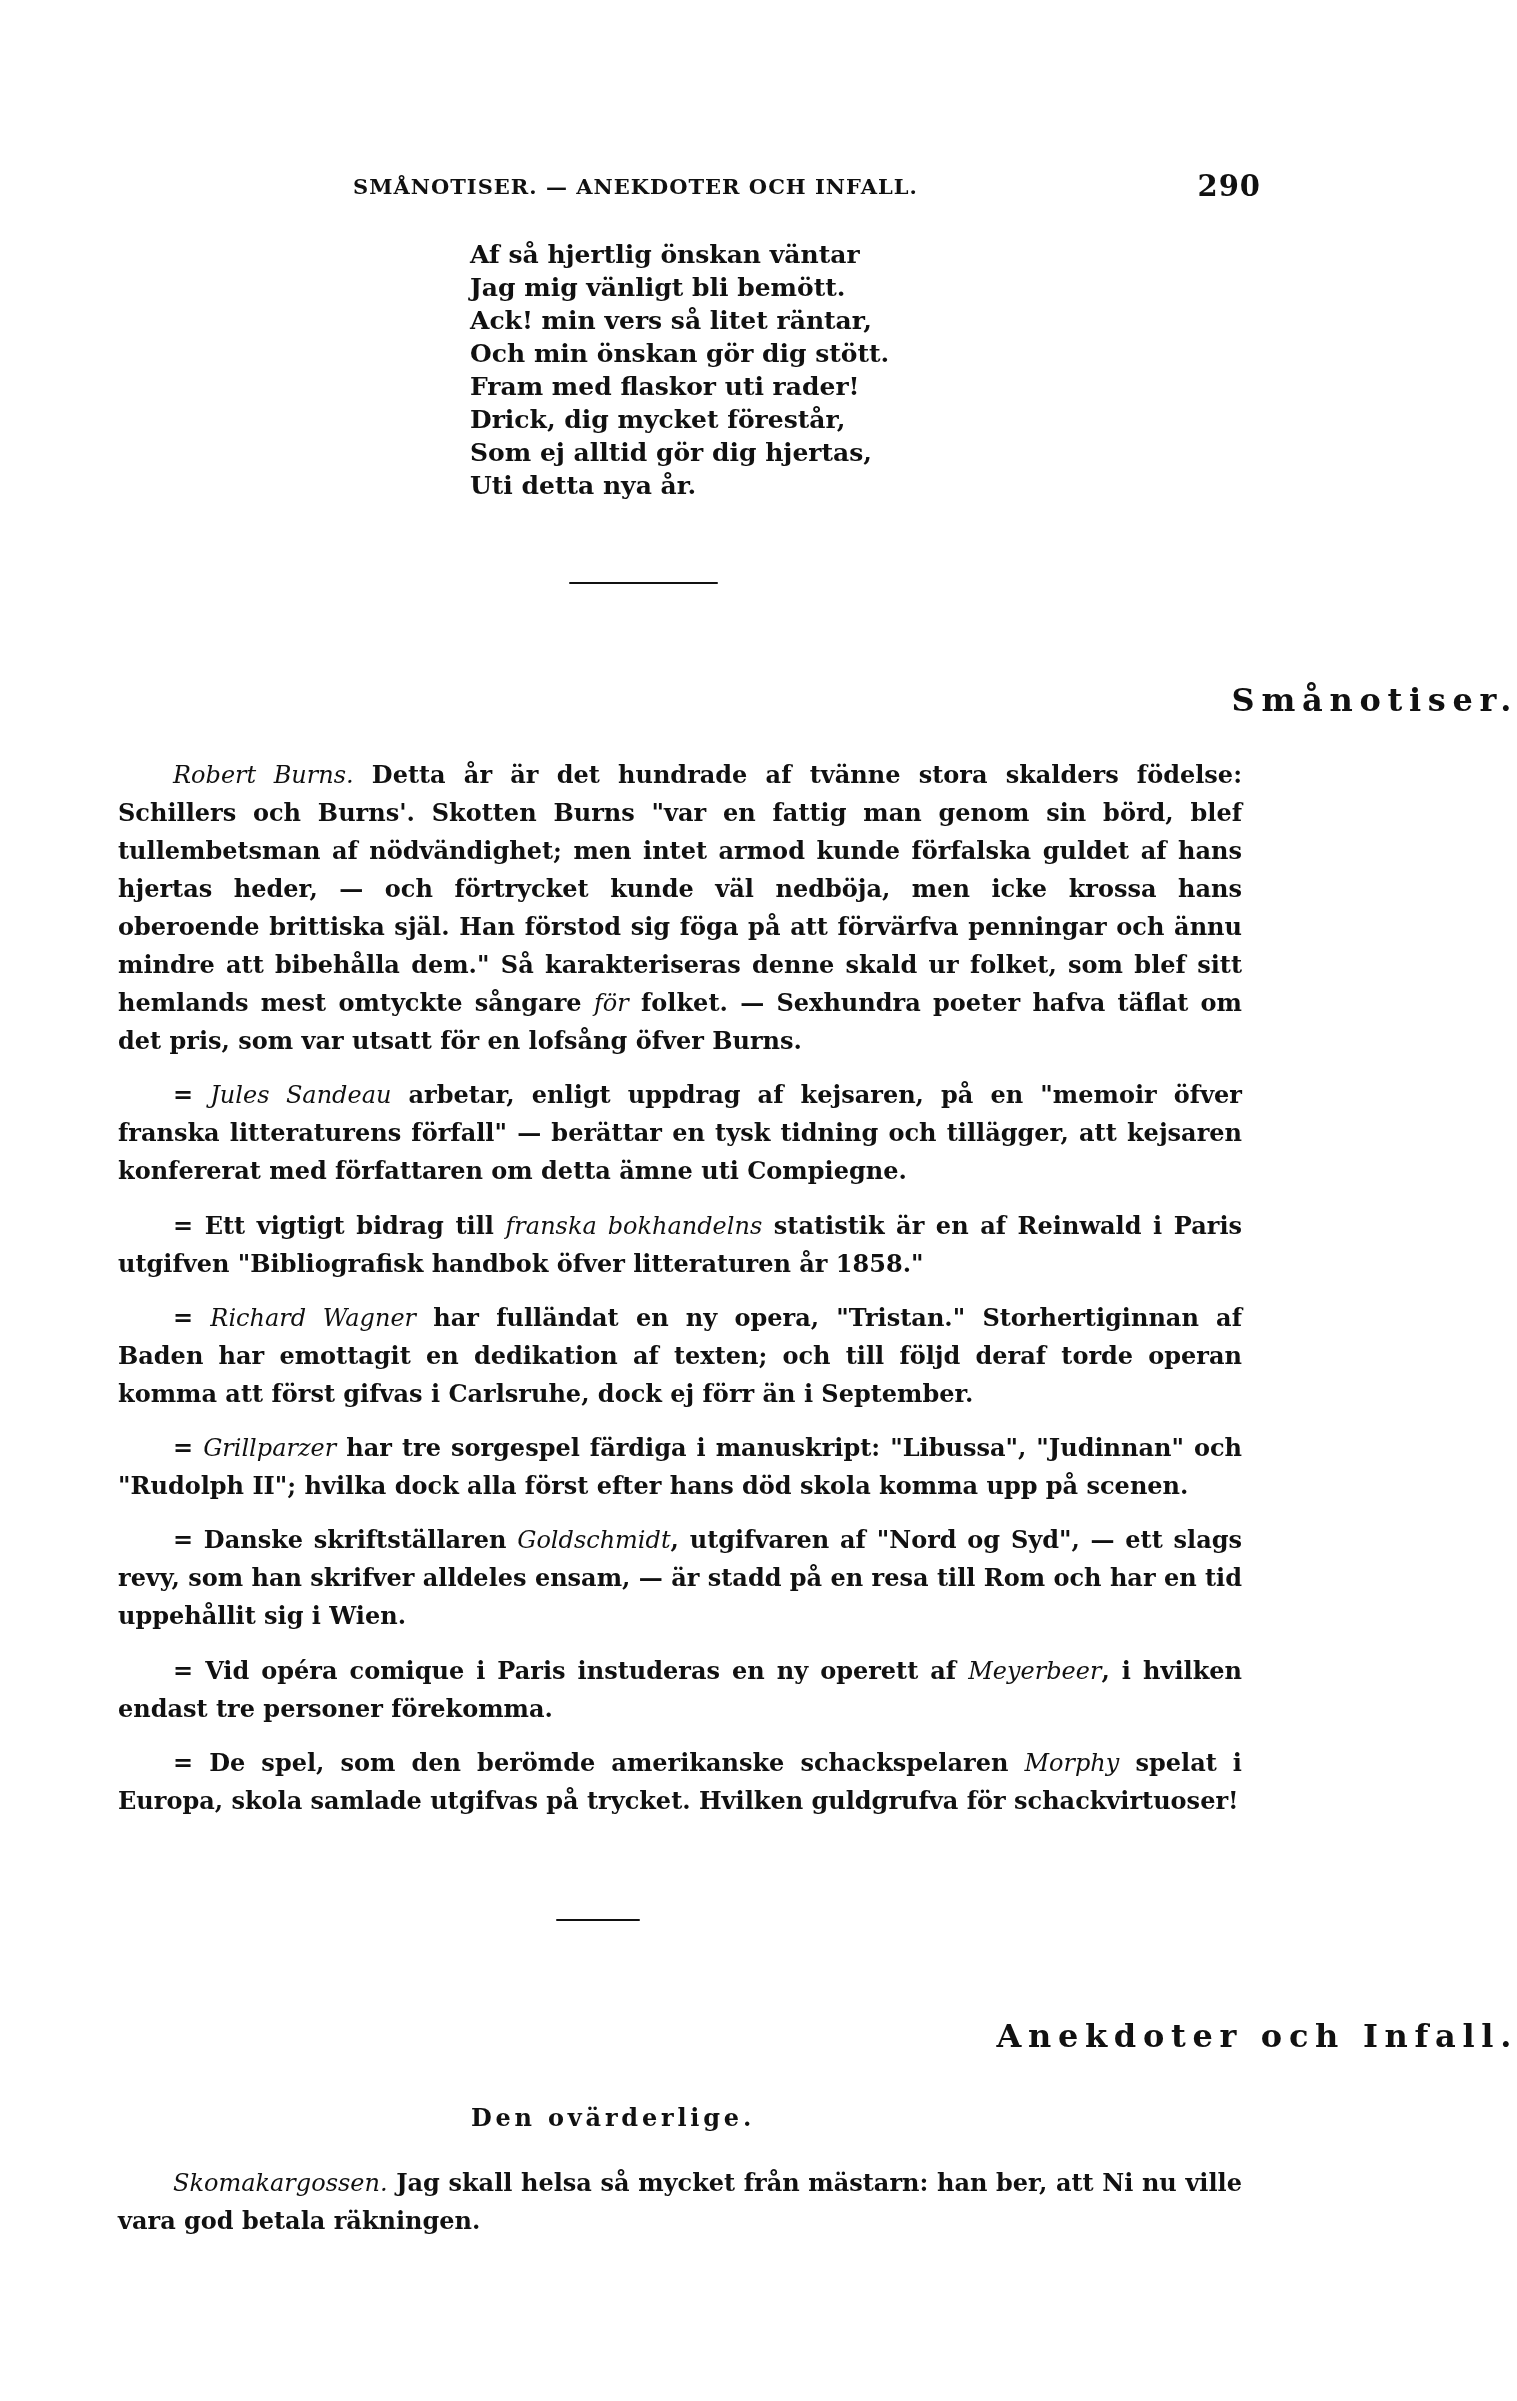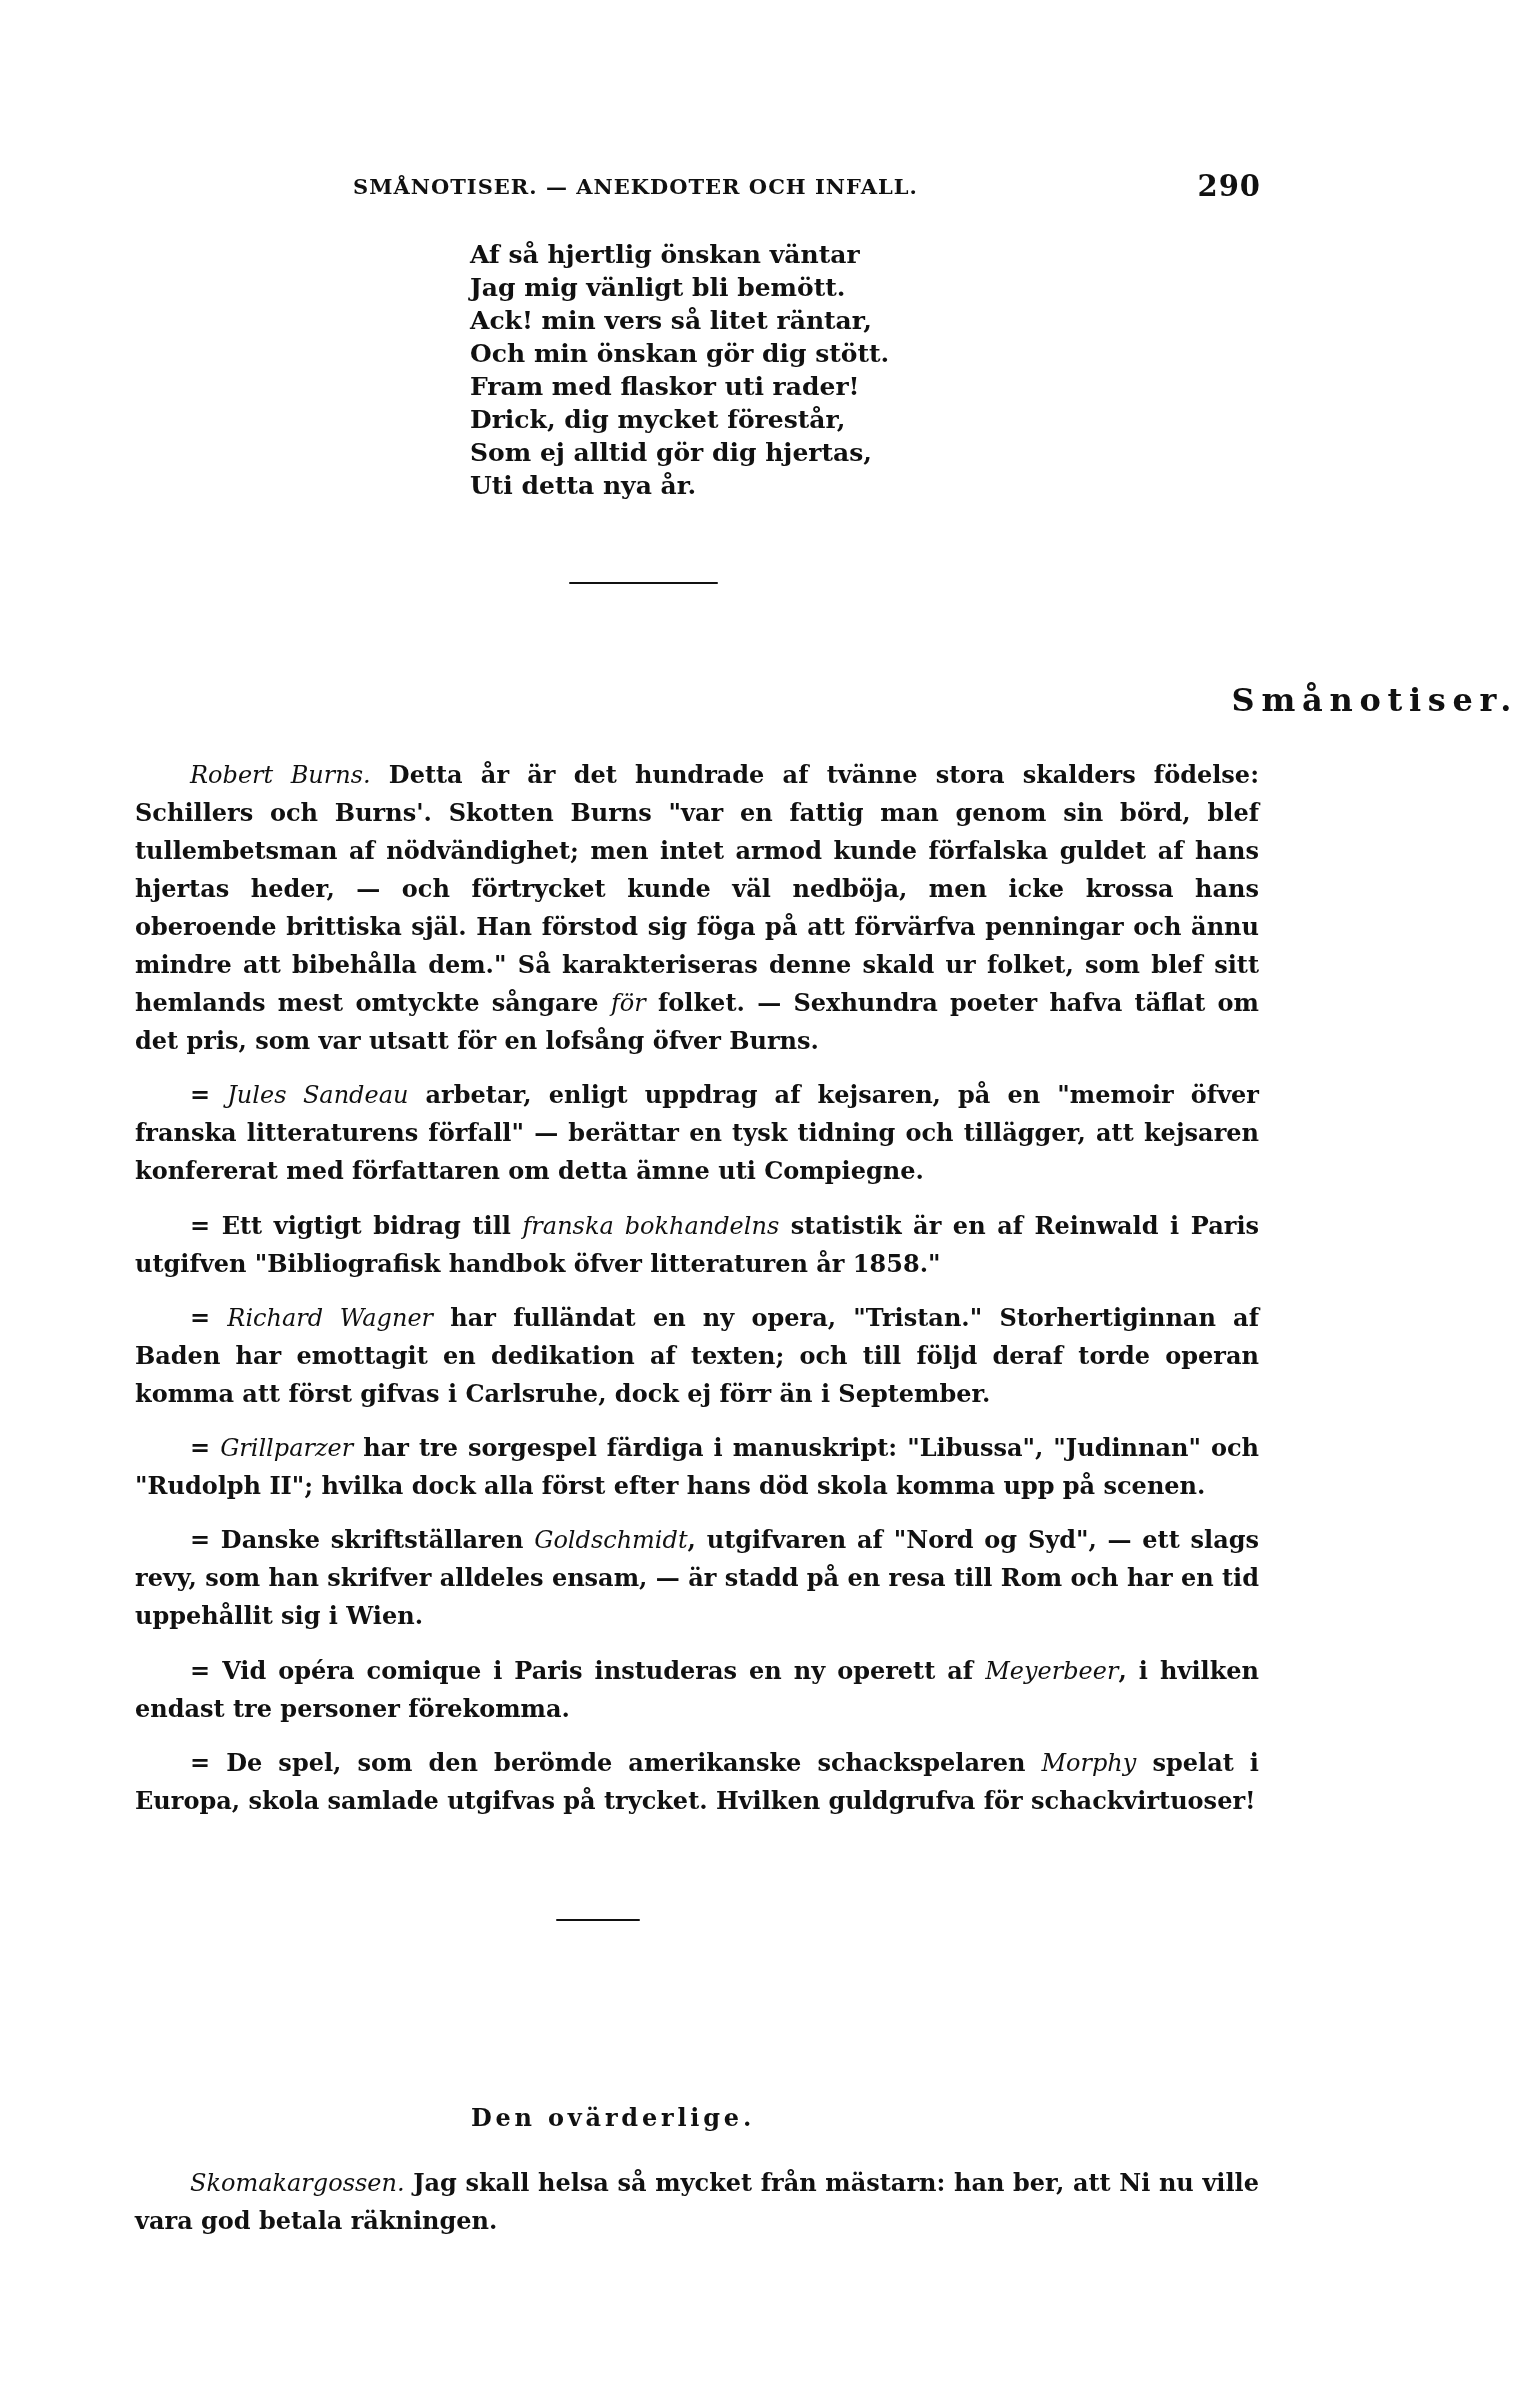--- a/index.html
+++ b/index.html
@@ -74,21 +74,20 @@
       letter-spacing: 3.8px;
     }
     .body-text {
       position: absolute;
       left: 118px;
       width: 1124px;
       font-weight: bold;
       font-size: 24px;
       line-height: 38px;
       text-align: justify;
-      margin-left: 17px;
     }
     .body-text p {
       margin: 0 0 16.3px 0;
       text-indent: 55px;
       text-align-last: left;
     }
     .body-text i, .body-text em {
       font-style: italic;
       font-weight: normal;
     }
@@ -126,20 +125,21 @@
 
     <p><span>= Danske skriftställaren </span><i>Goldschmidt</i><span>, utgifvaren af "Nord og Syd", — ett slags revy, som han skrifver alldeles ensam, — är stadd på en resa till Rom och har en tid uppehållit sig i Wien.</span></p>
 
     <p><span>= Vid opéra comique i Paris instuderas en ny operett af </span><i>Meyerbeer</i><span>, i hvilken endast tre personer förekomma.</span></p>
 
     <p><span>= De spel, som den berömde amerikanske schackspelaren </span><i>Morphy</i><span> spelat i Europa, skola samlade utgifvas på trycket. Hvilken guldgrufva för schackvirtuoser!</span></p>
   </div>
 
   <div class="rule" style="left:556px; top:1919px; width:84px;"></div>
 
+  <div class="section-title" style="top:2017px;">Anekdoter och Infall.</div>
 
   <div class="sub-title" style="top:2103px;">Den ovärderlige.</div>
 
   <div class="body-text" style="top:2164px;">
     <p><i>Skomakargossen.</i><span> Jag skall helsa så mycket från mästarn: han ber, att Ni nu ville vara god betala räkningen.</span></p>
   </div>
 
 </div>
 
 

